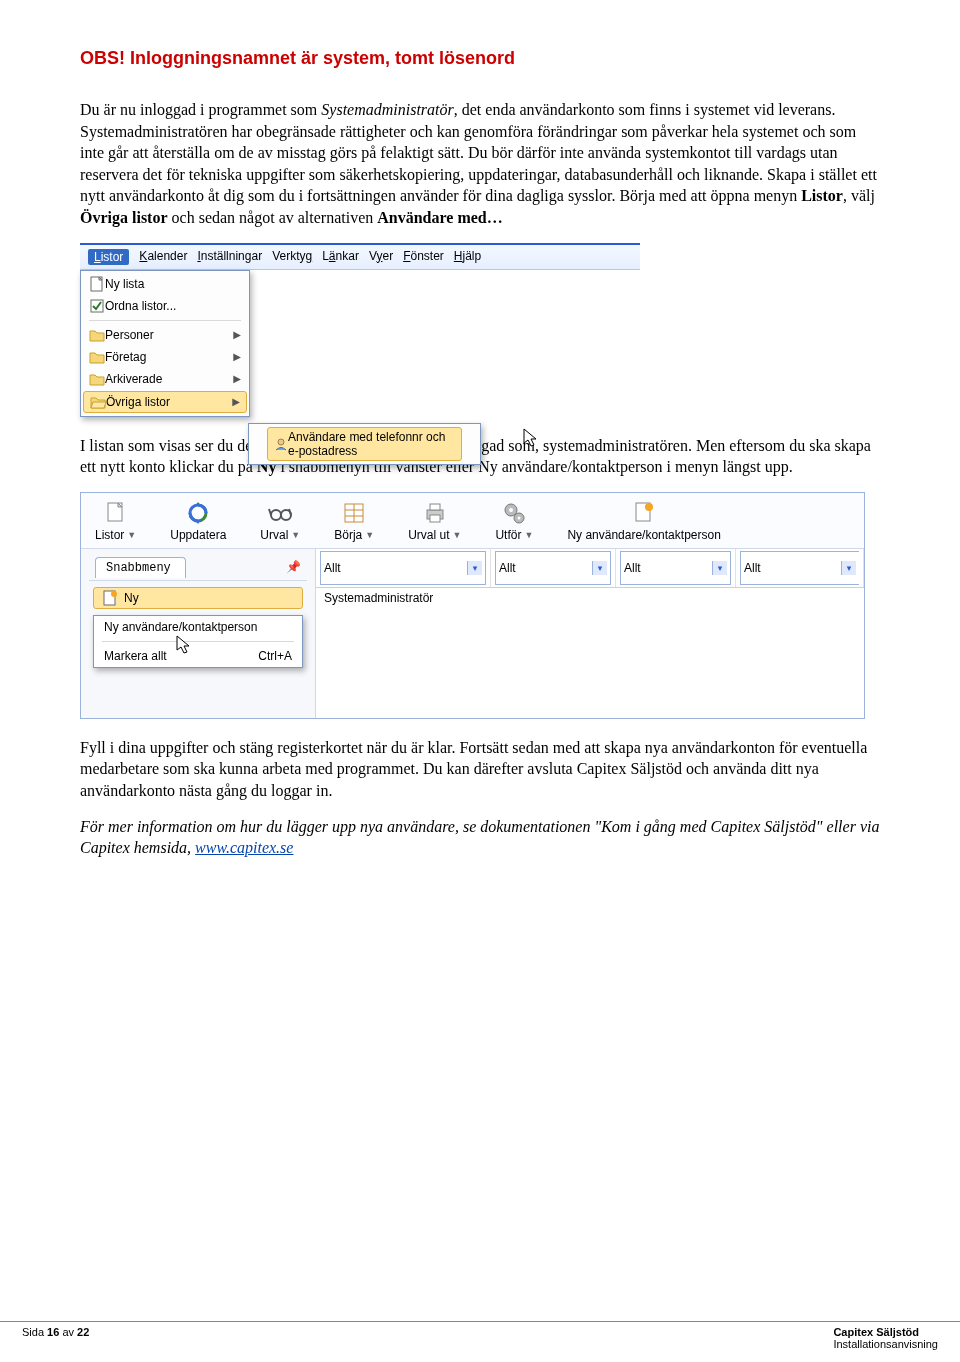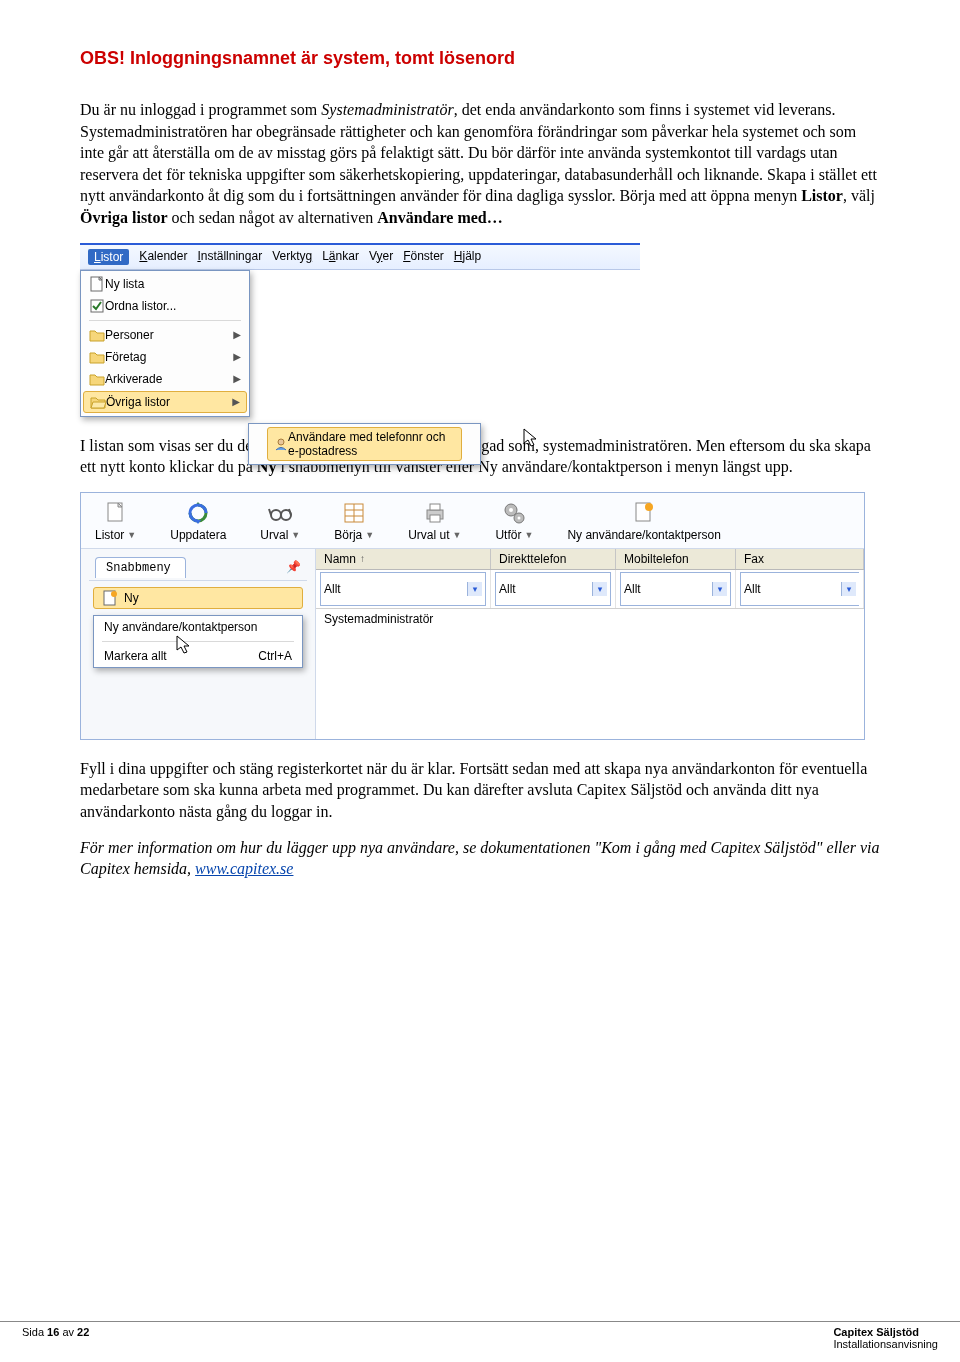--- a/index.html
+++ b/index.html
@@ -438,29 +438,20 @@
             </div>
             <div class="sep"></div>
             <div class="citem">
               <span>Markera allt</span>
               <span>Ctrl+A</span>
             </div>
           </div>
         </div>
       </div>
       <div class="rightpane">
-        <div class="grid-hdr">
-          <div class="gh c1">
-              <span>Namn</span>
-              <span class="up-sort">↑</span>
-            </div>
-          <div class="gh c2">Direkttelefon</div>
-          <div class="gh c3">Mobiltelefon</div>
-          <div class="gh c4">Fax</div>
-        </div>
         <div class="filter-row">
           <div class="fcell c1">
               <div class="combo">
                 <span class="cv">Allt</span>
                 <span class="dd">▾</span>
               </div>
             </div>
           <div class="fcell c2">
               <div class="combo">
                 <span class="cv">Allt</span>

